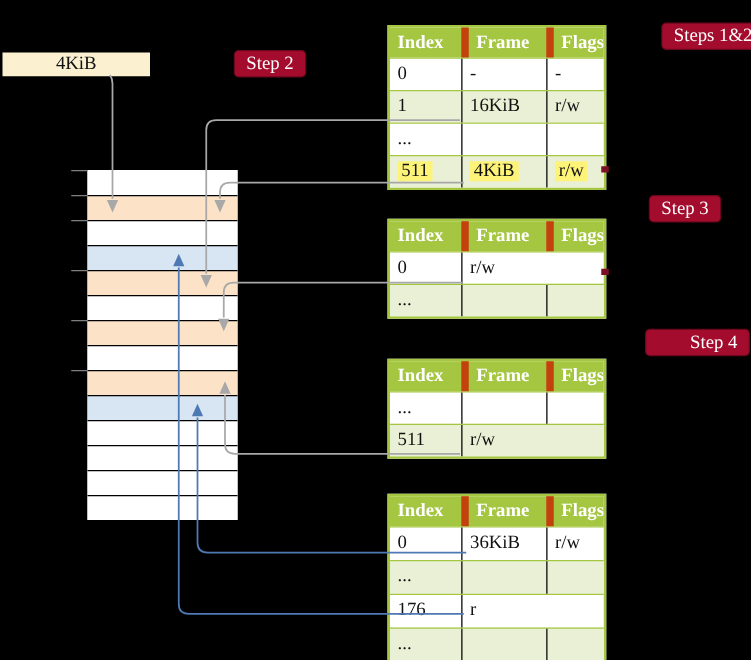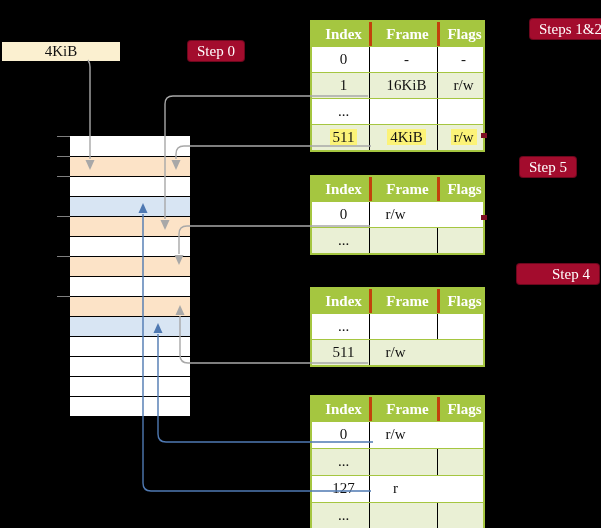--- a/index.html
+++ b/index.html
@@ -30,33 +30,33 @@
   .mrow + .mrow{border-top:1.5px solid #000;}
   .mrow.white{background:#ffffff;}
   .mrow.peach{background:var(--peach);}
   .mrow.blue{background:var(--pageblue);}
   .tick{position:absolute;left:57px;width:13px;height:0;border-top:1.5px solid #7f7f7f;}
   
   .ptable{
     position:absolute;left:310px;width:171px;background:#fff;
     border:2px solid var(--green);box-sizing:content-box;
   }
-  .prow{display:flex;text-align:center;}
+  .prow{display:flex;}
   .prow + .prow{border-top:1px solid var(--green);}
   .pcell{
     box-sizing:border-box;padding-left:6px;overflow:hidden;white-space:nowrap;
     font-size:15px;color:#111;
   }
   .pcell.c0{width:57px;}
   .pcell.c1{width:68px;}
   .pcell.c2{width:46px;}
   .prow.phead .pcell{
     background:var(--green);color:#fff;font-weight:bold;
   }
-  .prow.phead .pcell + .pcell{border-left:3px solid #c2410c;}
+  .prow.phead .pcell + .pcell{border-left:6px solid #c2410c;}
   .prow.pbody .pcell + .pcell{border-left:1px solid #000;}
   .prow.pbody.green{background:var(--rowgreen);}
   .hl{background:var(--highlight);padding:0 3px;}
   
   .red-marker{position:absolute;width:6px;height:5px;background:#7d0f24;}
   
   #connectors{position:absolute;left:0;top:0;pointer-events:none;}
   .lng{stroke:var(--grayline);stroke-width:1.4;fill:none;}
   .lnb{stroke:var(--blueline);stroke-width:1.4;fill:none;}
   .ahg{fill:var(--grayline);stroke:none;}
@@ -64,23 +64,23 @@
 </style>
 </head>
 <body>
 
 <div id="stage" style="--crimson: #a30c2d; --green: #a5c640; --rowgreen: #eaf0d5; --peach: #fce3c7; --pageblue: #d8e5f3; --cream: #fbf0d0; --highlight: #fcf378; --grayline: #a8a8a8; --blueline: #4f79b2;">
 
   <div class="frame-box">
     <span>4KiB</span>
   </div>
 
-  <div class="step" id="step0">Step 0</div>
+  <div class="step" id="step0">Step 2</div>
   <div class="step" id="steps12">Steps 1&amp;2</div>
-  <div class="step" id="step3">Step 5</div>
+  <div class="step" id="step3">Step 3</div>
   <div class="step" id="step4">Step 4</div>
 
   <div id="memory">
       <div class="mrow white"></div>
       <div class="mrow peach"></div>
       <div class="mrow white"></div>
       <div class="mrow blue"></div>
       <div class="mrow peach"></div>
       <div class="mrow white"></div>
       <div class="mrow peach"></div>
@@ -161,29 +161,30 @@
         </div>
       </div>
       <div class="ptable" style="top: 395px;">
         <div class="prow phead" style="height: 24px;">
           <div class="pcell c0" style="line-height: 24px;">Index</div>
           <div class="pcell c1" style="line-height: 24px;">Frame</div>
           <div class="pcell c2" style="line-height: 24px;">Flags</div>
         </div>
         <div class="prow pbody white" style="height: 26px;">
           <div class="pcell c0" style="line-height: 25px;">0</div>
+          <div class="pcell c1" style="line-height: 25px;">36KiB</div>
           <div class="pcell c2" style="line-height: 25px;">r/w</div>
         </div>
         <div class="prow pbody green" style="height: 26px;">
           <div class="pcell c0" style="line-height: 25px;">...</div>
           <div class="pcell c1" style="line-height: 25px;"></div>
           <div class="pcell c2" style="line-height: 25px;"></div>
         </div>
         <div class="prow pbody white" style="height: 26px;">
-          <div class="pcell c0" style="line-height: 25px;">127</div>
+          <div class="pcell c0" style="line-height: 25px;">176</div>
           <div class="pcell c2" style="line-height: 25px;">r</div>
         </div>
         <div class="prow pbody green" style="height: 26px;">
           <div class="pcell c0" style="line-height: 25px;">...</div>
           <div class="pcell c1" style="line-height: 25px;"></div>
           <div class="pcell c2" style="line-height: 25px;"></div>
         </div>
       </div>
     </div>
 

